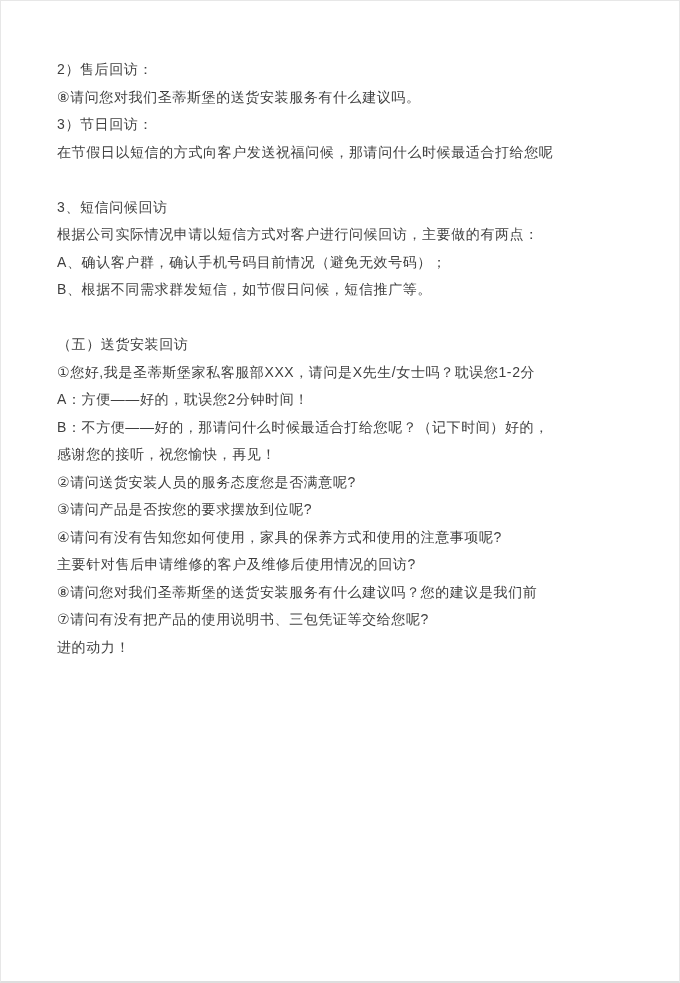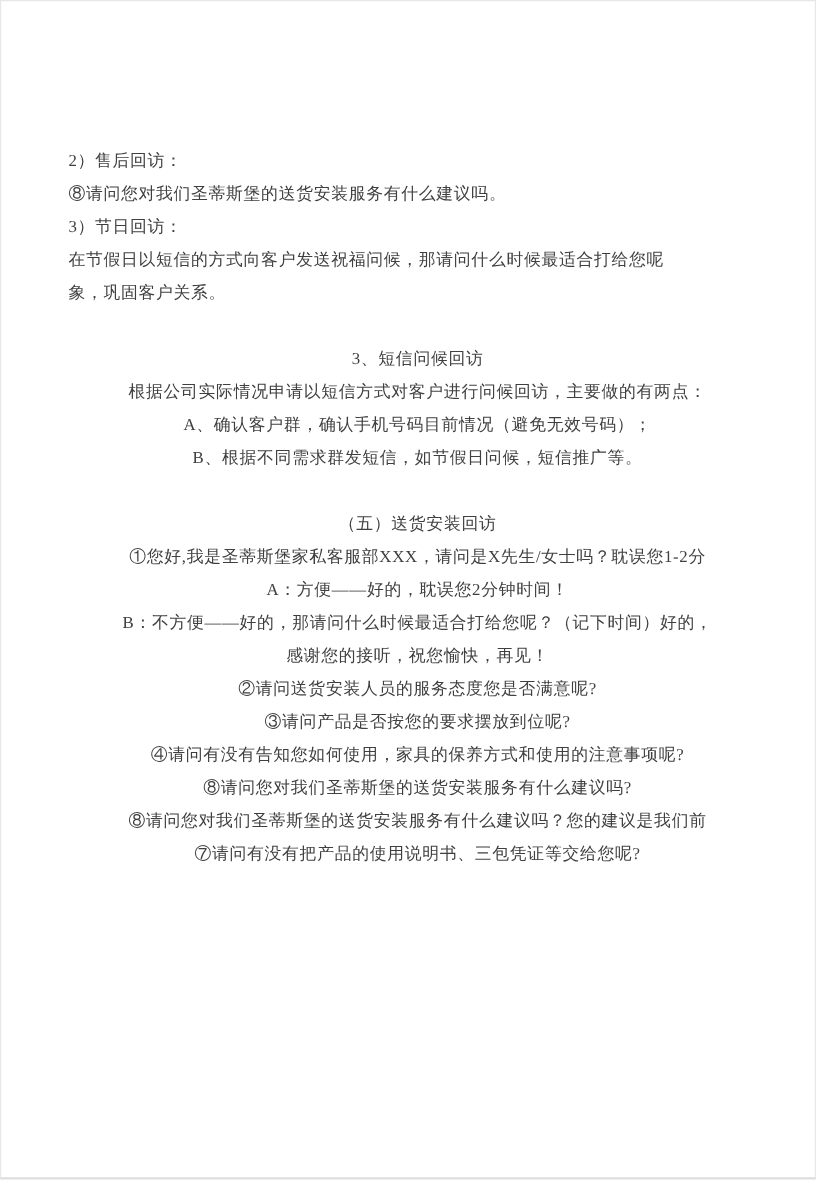--- a/index.html
+++ b/index.html
@@ -13,29 +13,27 @@
     height: 983px;
     margin: 0;
     background: #ffffff;
     border: 1px solid #e7e7e7;
     border-bottom: 2px solid #dedede;
     box-sizing: border-box;
     overflow: hidden;
     font-family: "Liberation Sans", "DejaVu Sans", sans-serif;
   }
   .content {
-    padding: 120px 40px 0 56px;
-    font-family: Liberation Serif, serif;
+    padding: 55px 40px 0 56px;
   }
   .para {
     margin: 0;
   }
   .para + .para {
     margin-top: 27.5px;
-    text-align: center;
   }
   .line {
     font-size: 14px;
     line-height: 27.5px;
     letter-spacing: 0.6px;
     color: #3f3f3f;
     white-space: pre;
     overflow: visible;
   }
 </style>
@@ -43,38 +41,38 @@
 <body>
 
 <div class="page">
   <div class="content">
 
     <div class="para">
       <div class="line">2）售后回访：</div>
       <div class="line">⑧请问您对我们圣蒂斯堡的送货安装服务有什么建议吗。</div>
       <div class="line">3）节日回访：</div>
       <div class="line">在节假日以短信的方式向客户发送祝福问候，那请问什么时候最适合打给您呢</div>
-      <div class="line">象，巩固客户关系。</div>
     </div>
 
     <div class="para">
       <div class="line">3、短信问候回访</div>
       <div class="line">根据公司实际情况申请以短信方式对客户进行问候回访，主要做的有两点：</div>
       <div class="line">A、确认客户群，确认手机号码目前情况（避免无效号码）；</div>
       <div class="line">B、根据不同需求群发短信，如节假日问候，短信推广等。</div>
     </div>
 
     <div class="para">
       <div class="line">（五）送货安装回访</div>
       <div class="line">①您好,我是圣蒂斯堡家私客服部XXX，请问是X先生/女士吗？耽误您1-2分</div>
       <div class="line">A：方便——好的，耽误您2分钟时间！</div>
       <div class="line">B：不方便——好的，那请问什么时候最适合打给您呢？（记下时间）好的，</div>
       <div class="line">感谢您的接听，祝您愉快，再见！</div>
       <div class="line">②请问送货安装人员的服务态度您是否满意呢?</div>
       <div class="line">③请问产品是否按您的要求摆放到位呢?</div>
       <div class="line">④请问有没有告知您如何使用，家具的保养方式和使用的注意事项呢?</div>
-      <div class="line">⑧请问您对我们圣蒂斯堡的送货安装服务有什么建议吗?</div>
+      <div class="line">主要针对售后申请维修的客户及维修后使用情况的回访?</div>
       <div class="line">⑧请问您对我们圣蒂斯堡的送货安装服务有什么建议吗？您的建议是我们前</div>
       <div class="line">⑦请问有没有把产品的使用说明书、三包凭证等交给您呢?</div>
+      <div class="line">进的动力！</div>
     </div>
 
   </div>
 </div>
 
 </body></html>

